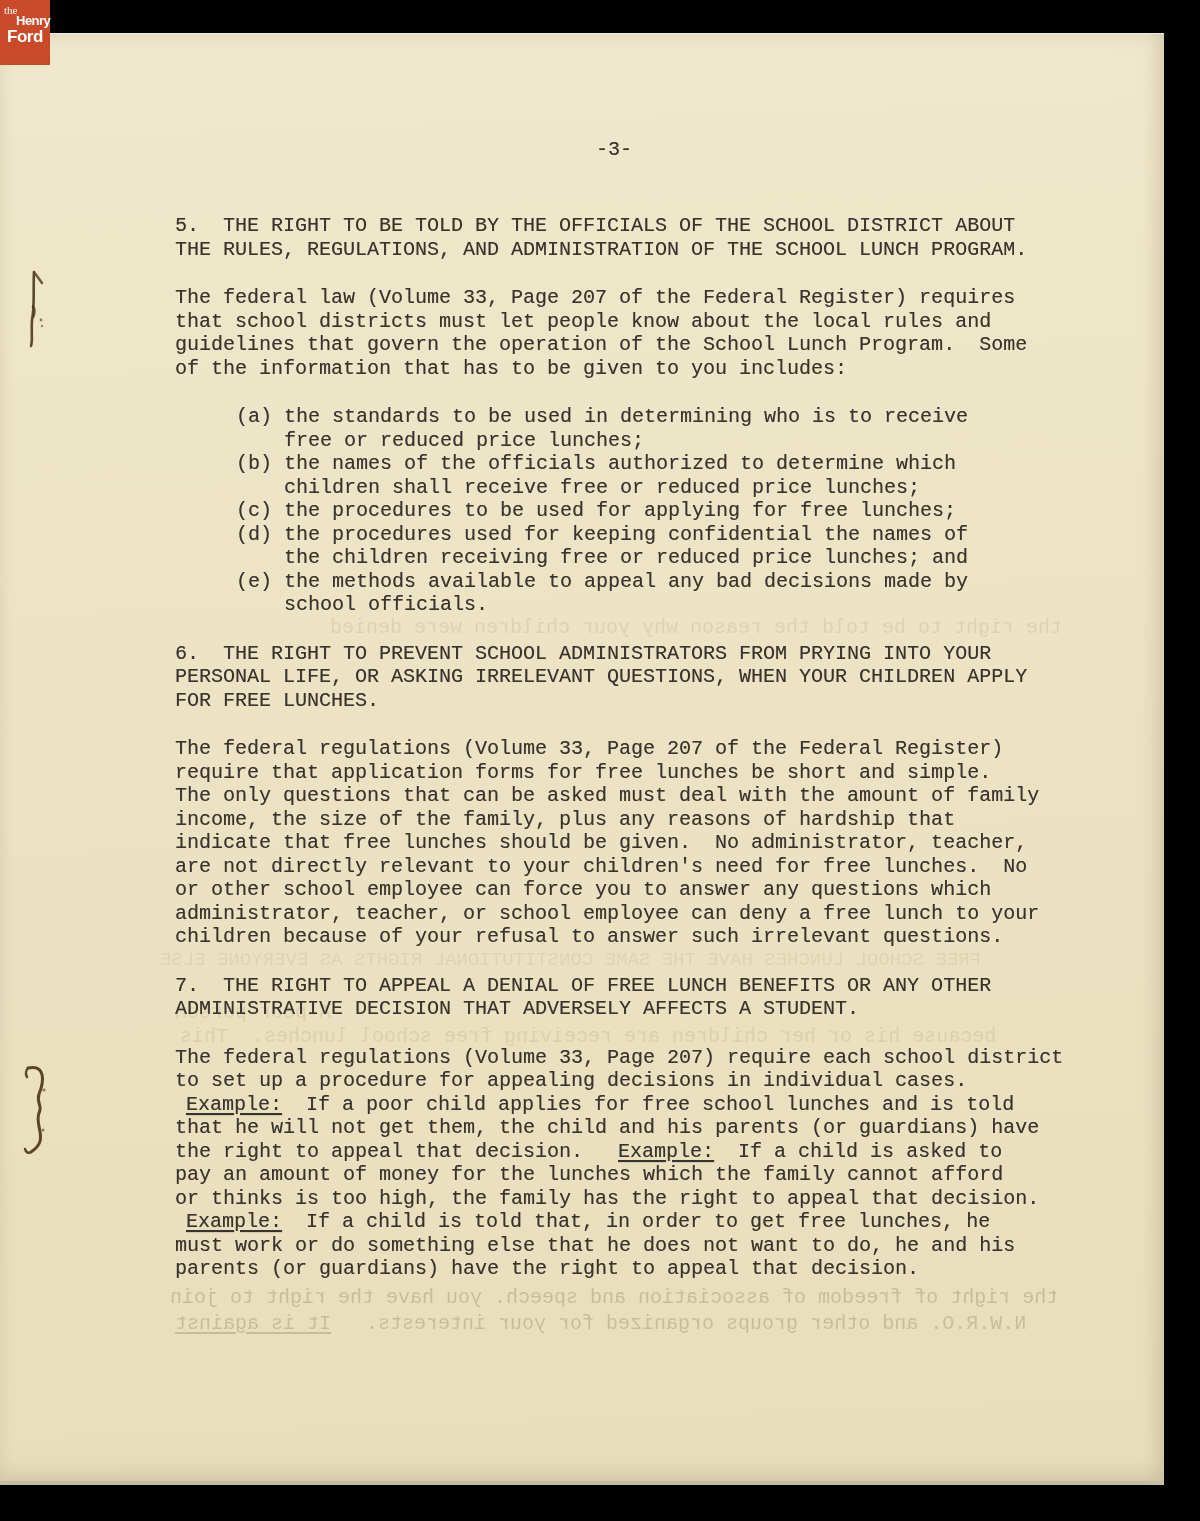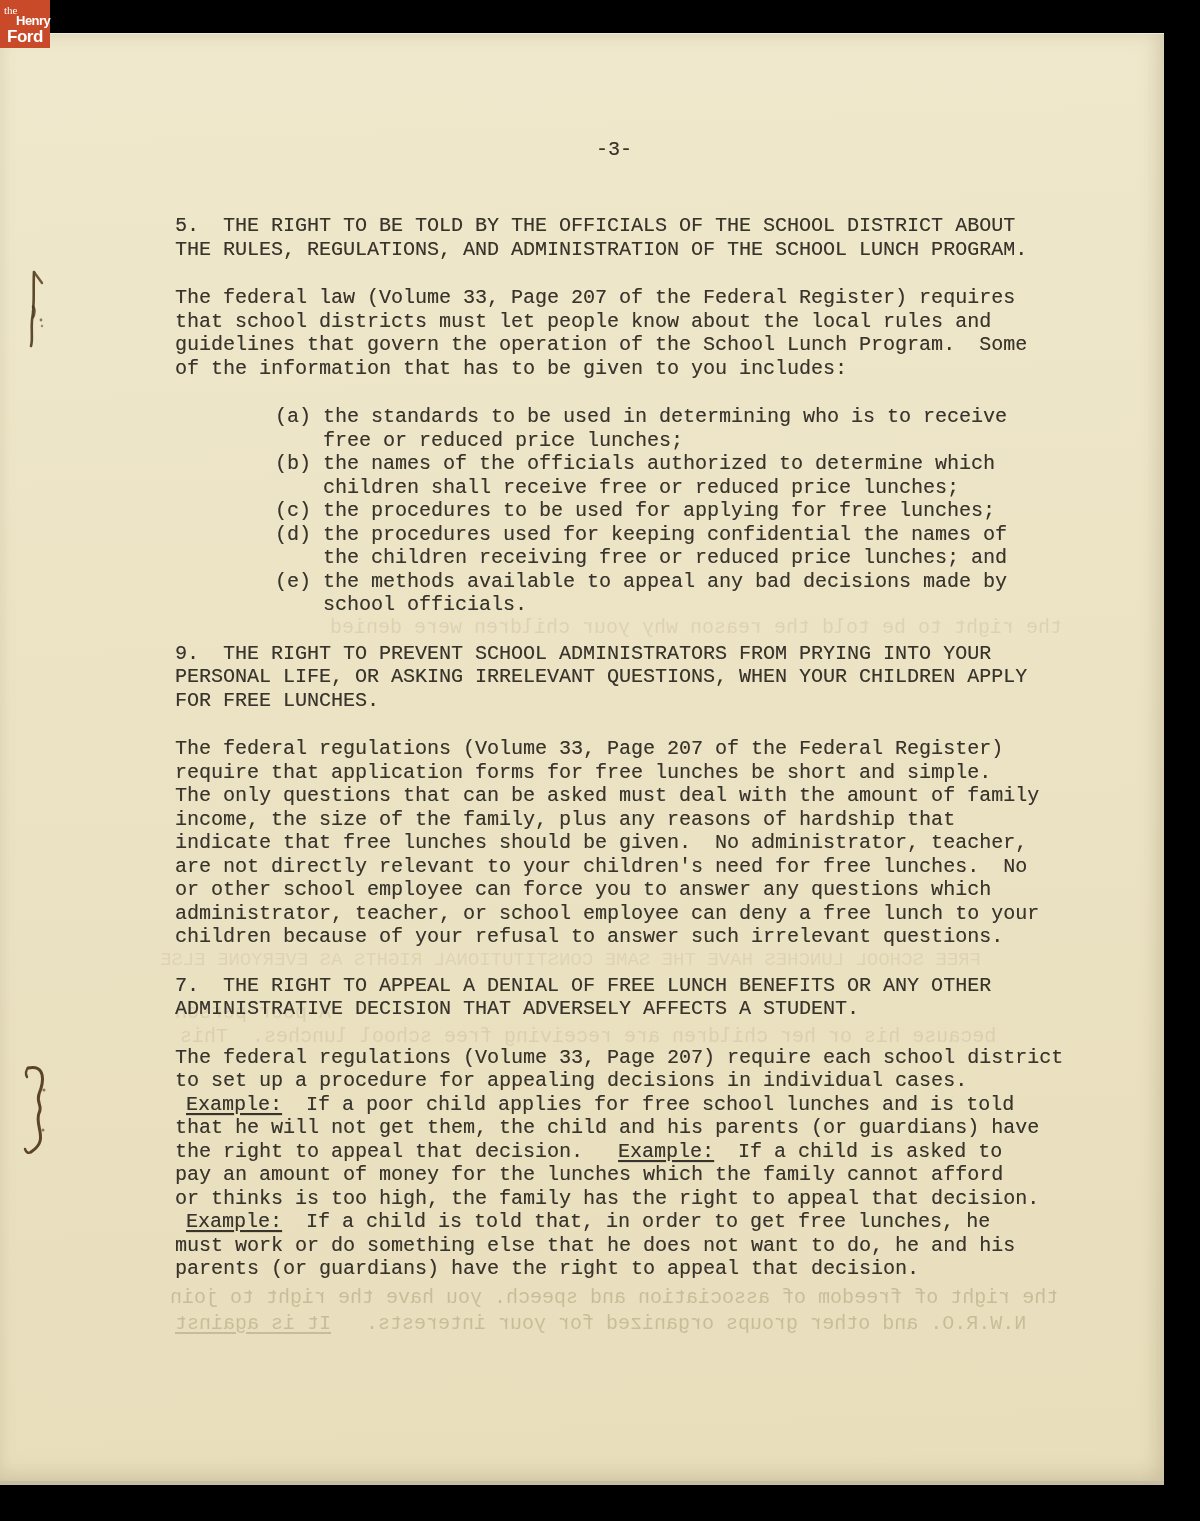--- a/index.html
+++ b/index.html
@@ -18,41 +18,41 @@
     border-bottom:4px solid #c6bda4;
     box-shadow:inset -8px 0 18px rgba(120,105,70,.16), inset 0 -10px 18px rgba(120,105,70,.10);
   }
   
   .typ{color:#38332b;font-size:20px;line-height:23.5px;
        text-shadow:0.2px 0.3px 0.5px rgba(56,50,43,.45);}
   .content{position:absolute;left:175px;top:180px;width:940px;}
   .block{margin-bottom:25px;}
   .ln{white-space:pre;}
   .u{text-decoration:underline;text-underline-offset:3px;text-decoration-thickness:1.5px;margin-left:11px;}
-  .list{margin-left:100px;}
+  .list{margin-left:61px;}
   .pagenum{position:absolute;left:596px;top:104px;}
   
   .bleed{
     position:absolute;
     transform:scaleX(-1);
     filter:blur(0.7px);
     color:#8d7b53;
     font-size:20px;
     white-space:pre;
     pointer-events:none;
   }
   .bt1{left:330px;top:582px;opacity:.16;}
   .bt2{left:160px;top:915px;opacity:.13;font-size:19px;}
   .bt3{left:175px;top:967px;opacity:.16;}
   .bt4{left:180px;top:991px;opacity:.16;}
   .bt5{left:170px;top:1252px;opacity:.34;}
   .bt6{left:175px;top:1278px;opacity:.34;}
   
   .logo{
-    position:absolute;left:0;top:0;width:50px;height:48px;
+    position:absolute;left:0;top:0;width:50px;height:65px;
     background:#c84a28;color:#fff;
     font-family:"Liberation Sans",sans-serif;
     z-index:5;
   }
   .logo-the{position:absolute;left:4px;top:4px;font-size:11px;font-weight:400;font-family:"Liberation Serif",serif;}
   .logo-henry{position:absolute;left:16px;top:13px;font-size:13px;font-weight:bold;letter-spacing:-0.5px;text-align:right;}
   .logo-ford{position:absolute;left:7px;top:27px;font-size:17px;font-weight:bold;letter-spacing:-0.5px;}
   
   .staple{position:absolute;pointer-events:none;}
   .staple-top{left:20px;top:262px;}
@@ -90,21 +90,21 @@
         <div class="ln">(b) the names of the officials authorized to determine which</div>
         <div class="ln">    children shall receive free or reduced price lunches;</div>
         <div class="ln">(c) the procedures to be used for applying for free lunches;</div>
         <div class="ln">(d) the procedures used for keeping confidential the names of</div>
         <div class="ln">    the children receiving free or reduced price lunches; and</div>
         <div class="ln">(e) the methods available to appeal any bad decisions made by</div>
         <div class="ln">    school officials.</div>
       </div>
 
     <div class="block">
-        <div class="ln">9.  THE RIGHT TO PREVENT SCHOOL ADMINISTRATORS FROM PRYING INTO YOUR</div>
+        <div class="ln">6.  THE RIGHT TO PREVENT SCHOOL ADMINISTRATORS FROM PRYING INTO YOUR</div>
         <div class="ln">PERSONAL LIFE, OR ASKING IRRELEVANT QUESTIONS, WHEN YOUR CHILDREN APPLY</div>
         <div class="ln">FOR FREE LUNCHES.</div>
       </div>
     <div class="block">
         <div class="ln">The federal regulations (Volume 33, Page 207 of the Federal Register)</div>
         <div class="ln">require that application forms for free lunches be short and simple.</div>
         <div class="ln">The only questions that can be asked must deal with the amount of family</div>
         <div class="ln">income, the size of the family, plus any reasons of hardship that</div>
         <div class="ln">indicate that free lunches should be given.  No administrator, teacher,</div>
         <div class="ln">are not directly relevant to your children's need for free lunches.  No</div>

